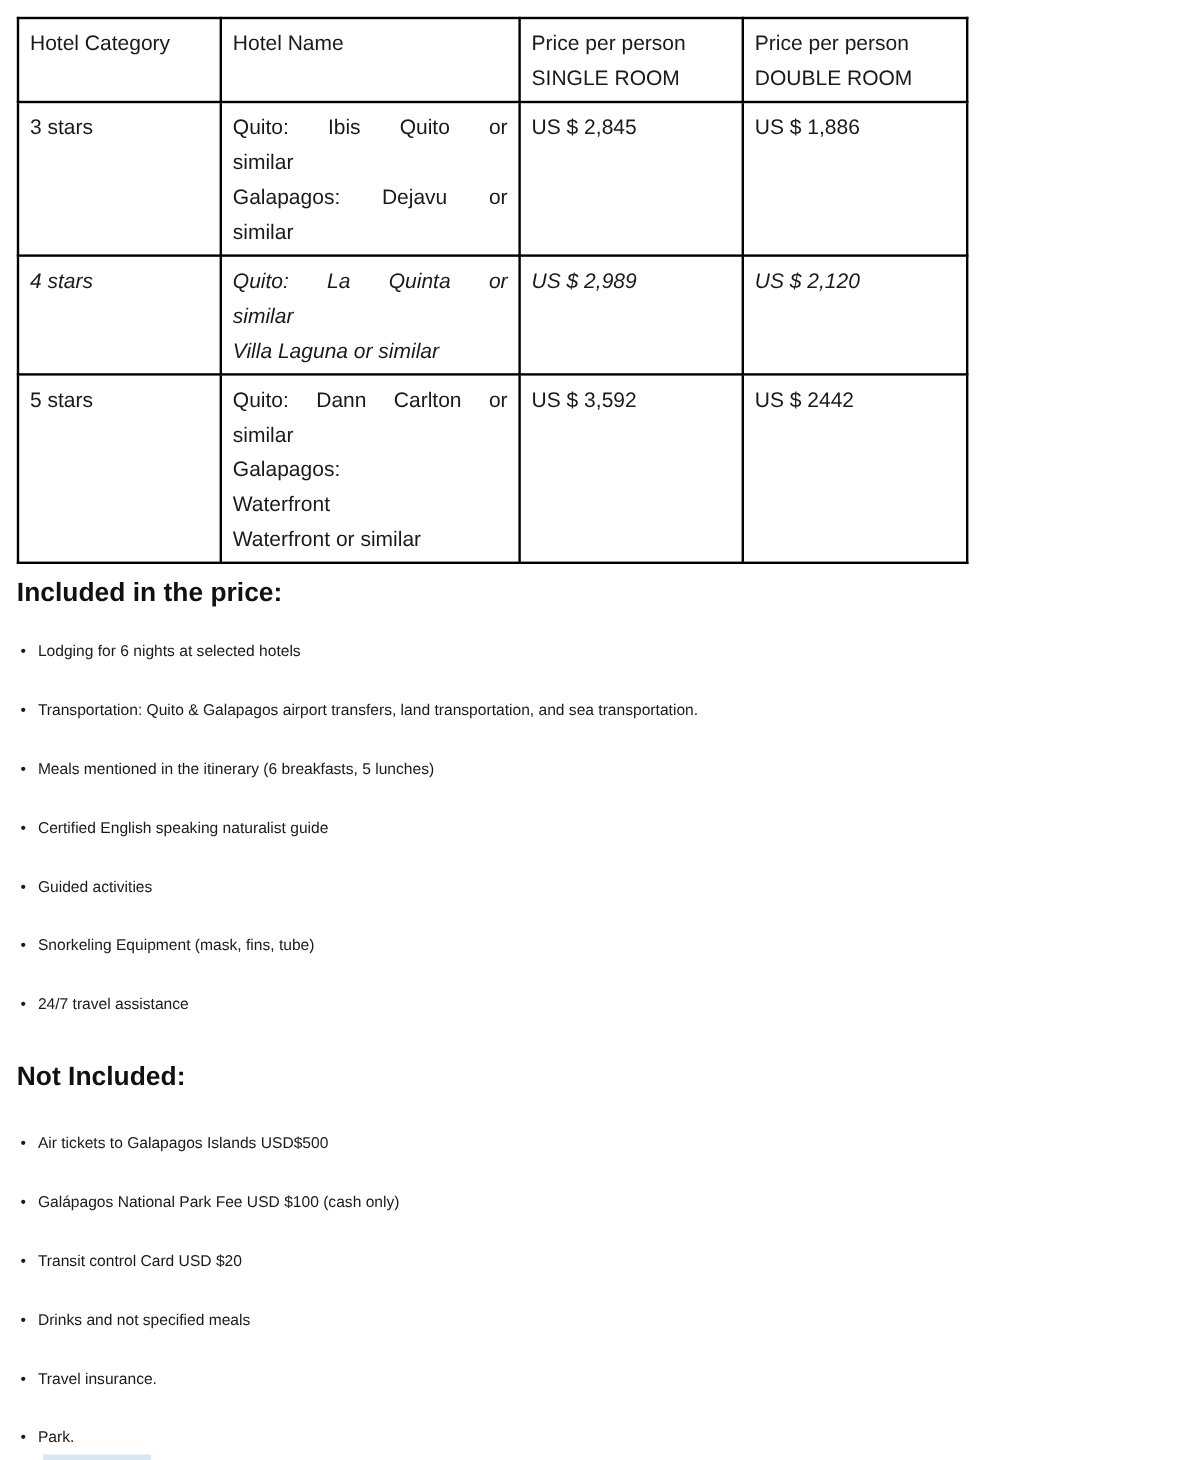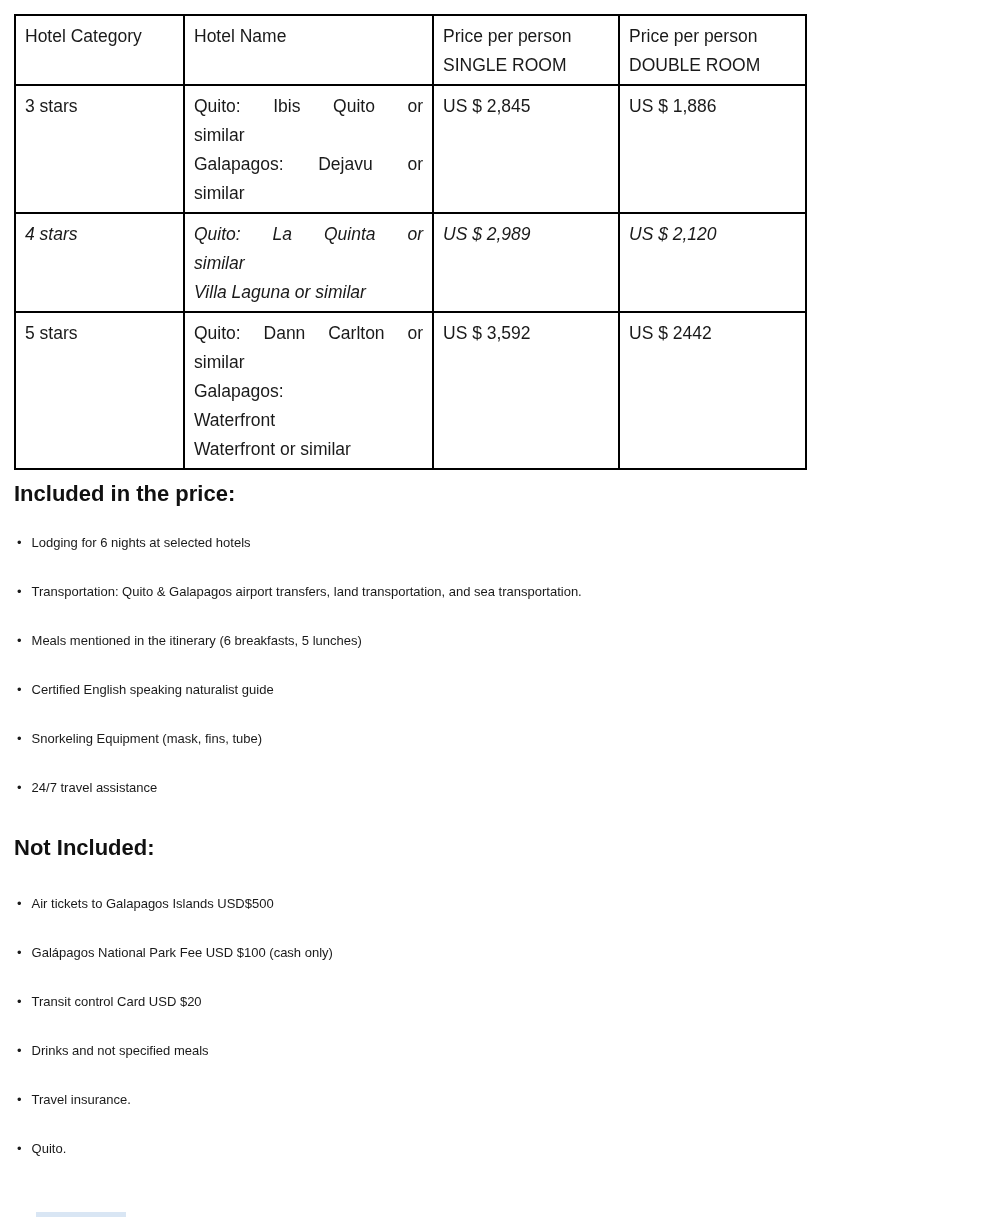--- a/index.html
+++ b/index.html
@@ -160,32 +160,33 @@
   </table>
 
   <div class="content">
     <section>
       <h3>Included in the price:</h3>
       <ul id="list-0">
           <li><span>Lodging for 6 nights at selected hotels</span></li>
           <li><span>Transportation: Quito &amp; Galapagos airport transfers, land transportation, and sea transportation.</span></li>
           <li><span>Meals mentioned in the itinerary (6 breakfasts, 5 lunches)</span></li>
           <li><span>Certified English speaking naturalist guide</span></li>
+          <li><span>Guided activities</span></li>
           <li><span>Snorkeling Equipment (mask, fins, tube)</span></li>
           <li><span>24/7 travel assistance</span></li>
         </ul>
     </section>
     <section>
       <h3 class="second-heading">Not Included:</h3>
       <ul id="list-1" class="second-list">
           <li><span>Air tickets to Galapagos Islands USD$500</span></li>
           <li><span>Galápagos National Park Fee USD $100 (cash only)</span></li>
           <li><span>Transit control Card USD $20</span></li>
           <li><span>Drinks and not specified meals</span></li>
           <li><span>Travel insurance.</span></li>
-          <li><span>Quito.</span></li>
+          <li><span>Park.</span></li>
         </ul>
     </section>
   </div>
 
   <div class="bottom-artifact"></div>
 
 </div>
 
 </body></html>

